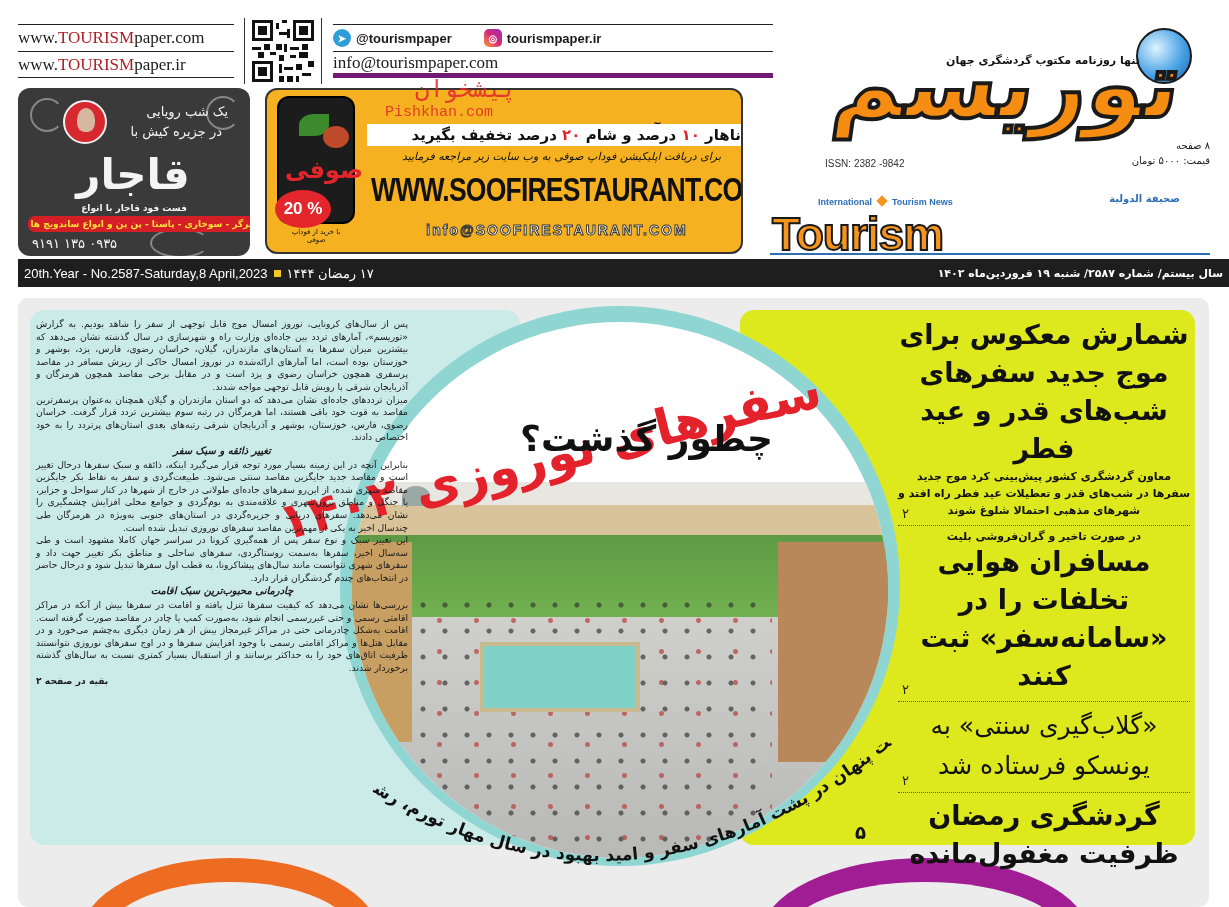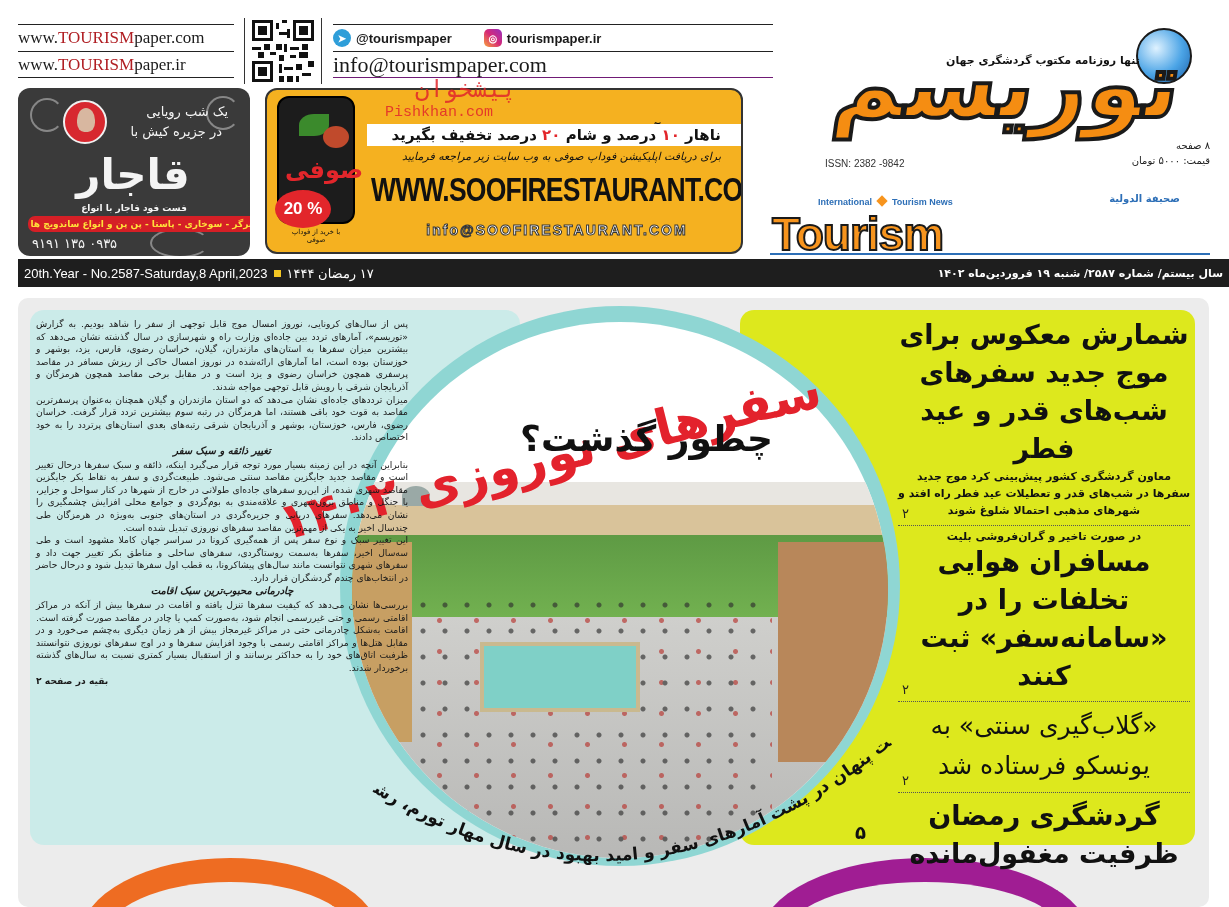--- a/index.html
+++ b/index.html
@@ -8,21 +8,21 @@
 
   
   .url-block { left: 18px; top: 24px; width: 216px; }
   .url-line { font-family: "Liberation Serif", serif; font-size: 17px; color: #1a1a1a; height: 27px; line-height: 25px; border-top: 1px solid #222; white-space: nowrap; }
   .url-line:last-child { border-bottom: 1px solid #222; }
   .url-line .brand { color: #b01e23; }
   .qr { left: 244px; top: 18px; width: 78px; height: 66px; border-left: 1px solid #333; border-right: 1px solid #333; padding: 2px 6px; }
   .qr svg { width: 64px; height: 62px; }
   .social-block { left: 333px; top: 24px; width: 440px; }
   .social-line { height: 27px; border-top: 1px solid #222; display: flex; align-items: center; gap: 10px; font-size: 13px; color: #1a1a1a; white-space: nowrap; }
-  .social-line.second { border-bottom: 1px solid #701a75; font-family: "Liberation Serif", serif; font-size: 22px; }
+  .social-line.second { border-bottom: 5px solid #701a75; font-family: "Liberation Serif", serif; font-size: 17px; }
   .ico-circle { width: 18px; height: 18px; border-radius: 50%; display: inline-flex; align-items: center; justify-content: center; color: #fff; font-size: 10px; }
   .tg { background: #2e9ed9; }
   .ig { background: linear-gradient(45deg,#f9a43b,#d62976,#962fbf); border-radius: 5px; }
   .soc-item { display: inline-flex; align-items: center; gap: 5px; margin-right: 22px; font-family: "Liberation Sans", sans-serif; font-weight: bold; }
 
   
   .logo-wrap { left: 770px; top: 28px; width: 440px; height: 230px; }
   .logo-persian { position: absolute; right: 0; top: 0; width: 440px; height: 130px; }
   .logo-persian .word { position: absolute; right: 30px; top: 12px; font-size: 92px; font-weight: bold; color: #f58d12; -webkit-text-stroke: 4px #1a1a1a; letter-spacing: -4px; font-family: "DejaVu Sans", sans-serif; direction: rtl; line-height: 1; transform: skewX(-8deg); }
   .globe { position: absolute; right: 18px; top: 0; width: 56px; height: 56px; border-radius: 50%; background: radial-gradient(circle at 35% 35%, #dff2ff, #4ba4e6 55%, #1d5fa8); border: 2px solid #1a1a1a; }
@@ -50,21 +50,21 @@
   .qajar-phone { position: absolute; left: 14px; top: 148px; font-size: 13px; letter-spacing: 2px; direction: rtl; }
 
   .ad-soofi { left: 265px; top: 88px; width: 478px; height: 166px; border: 2px solid #333; border-radius: 12px; background: #f5b120; overflow: hidden; }
   .soofi-phone { position: absolute; left: 10px; top: 6px; width: 78px; height: 128px; border-radius: 12px; background: #1c1c1c; border: 2px solid #000; }
   .soofi-phone .leaf { position: absolute; left: 20px; top: 16px; width: 30px; height: 22px; background: #3b8a2c; border-radius: 50% 0; }
   .soofi-phone .bowl { position: absolute; left: 44px; top: 28px; width: 26px; height: 22px; background: #c04a2c; border-radius: 50%; }
   .soofi-phone .brand { position: absolute; left: 6px; top: 58px; font-size: 24px; color: #e2262b; font-weight: bold; direction: rtl; }
   .soofi-badge { position: absolute; left: -4px; top: 92px; width: 56px; height: 38px; background: #e2262b; border-radius: 50%; color: #fff; font-weight: bold; font-size: 17px; text-align: center; line-height: 38px; font-family: "Liberation Sans", sans-serif; }
   .soofi-badge-sub { position: absolute; left: 4px; top: 130px; width: 66px; text-align: center; font-size: 7px; background: #f5b120; color: #111; direction: rtl; border-radius: 4px; }
   .soofi-l1 { position: absolute; right: 20px; top: 8px; font-size: 16px; font-weight: bold; color: #111; direction: rtl; margin-top: 24px; }
-  .soofi-l2 { position: absolute; right: 0; left: 100px; top: 34px; height: 22px; background: #ffffff; font-size: 15px; font-weight: bold; color: #111; direction: rtl; padding-right: 20px; line-height: 22px; }
+  .soofi-l2 { position: absolute; right: 0; left: 100px; top: 34px; height: 22px; background: #ffffff; font-size: 15px; font-weight: bold; color: #111; direction: rtl; line-height: 22px; }
   .soofi-l2 .num { color: #e2262b; }
   .soofi-l3 { position: absolute; right: 20px; top: 60px; font-size: 11px; font-style: italic; color: #111; direction: rtl; }
   .soofi-url { position: absolute; left: 104px; top: 80px; font-family: "Liberation Sans", sans-serif; font-size: 34px; font-weight: bold; color: #111; letter-spacing: -1px; transform: scaleX(0.78); transform-origin: left; white-space: nowrap; }
   .soofi-mail { position: absolute; left: 112px; top: 132px; width: 356px; height: 20px; font-family: "Liberation Sans", sans-serif; font-size: 14px; font-weight: bold; color: #fff; -webkit-text-stroke: 1px #333; letter-spacing: 2px; text-align: center; white-space: nowrap; }
 
   .watermark { left: 385px; top: 75px; color: #e2262b; font-size: 15px; font-family: Liberation Mono, monospace; opacity: .85; }
   .watermark .fa { display: block; font-size: 24px; margin-left: 30px; direction: rtl; }
 
   
   .datebar { left: 18px; top: 259px; width: 1211px; height: 28px; background: #1e1e1e; color: #fff; display: flex; align-items: center; justify-content: space-between; padding: 4px 6px; }

